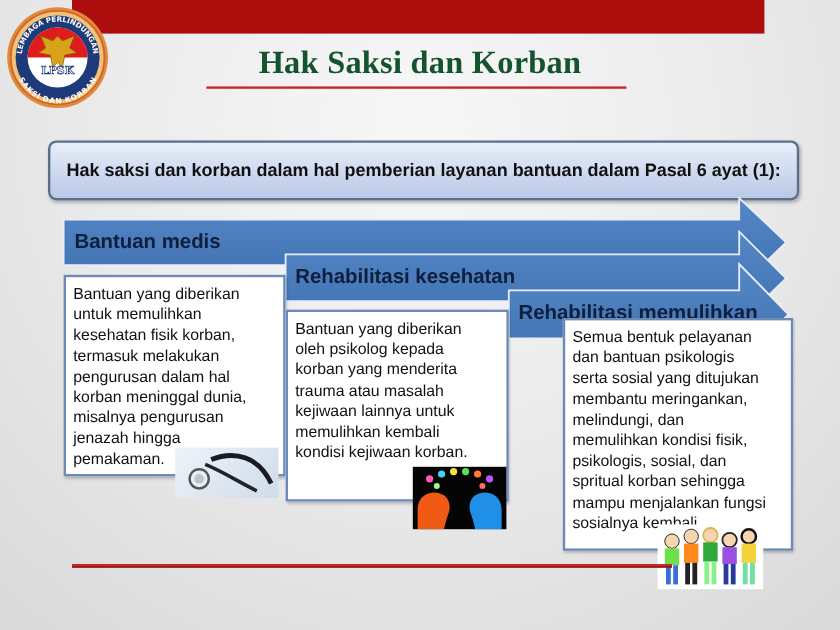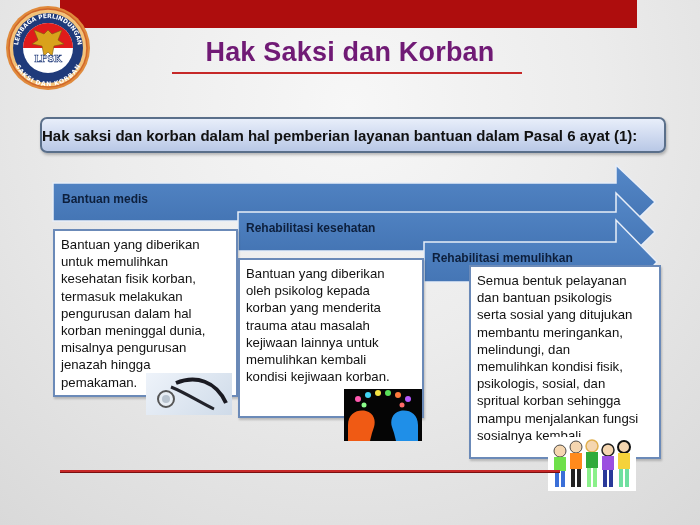--- a/index.html
+++ b/index.html
@@ -13,38 +13,38 @@
     }
     .top-bar {
       position: absolute; left: 60px; top: 0; width: 577px; height: 28px;
       background: #ae0d0d;
     }
     .logo {
       position: absolute; left: 4px; top: 4px; width: 88px; height: 88px;
     }
     .title {
       position: absolute; left: 160px; top: 37px; width: 380px; text-align: center;
-      font-family: Liberation Sans, sans-serif; font-weight: bold; font-size: 27px;
-      color: #701a75; letter-spacing: 0.2px;
+      font-family: Liberation Serif, serif; font-weight: bold; font-size: 27px;
+      color: #14532d; letter-spacing: 0.2px;
     }
     .title-line {
       position: absolute; left: 172px; top: 72px; width: 350px; height: 2px; background: #c62828;
     }
     .subtitle-box {
-      position: absolute; left: 40px; top: 117px; width: 626px; height: 36px;
+      position: absolute; left: 40px; top: 117px; width: 626px; height: 50px;
       border: 2px solid #5a6f8a; border-radius: 7px;
       background: linear-gradient(#e8eefa, #b9c8e6);
-      display: flex; align-items: center; justify-content: flex-start;
+      display: flex; align-items: center; justify-content: center;
       font-family: "Liberation Sans", sans-serif; font-size: 15px; font-weight: bold; color: #111;
       box-shadow: 1px 2px 3px rgba(0,0,0,0.25);
     }
     .arrow-svg { position: absolute; left: 0; top: 0; }
     .hdr {
       position: absolute; font-family: "Liberation Sans", sans-serif; font-weight: bold;
-      font-size: 12px; color: #0d1f3c;
+      font-size: 17px; color: #0d1f3c;
     }
     .card {
       position: absolute; background: #fff; border: 2px solid #6b8ab8;
       font-family: "Liberation Sans", sans-serif; font-size: 13.2px; line-height: 17.2px; color: #111;
       padding: 5px 6px;
       box-shadow: 1px 2px 2px rgba(0,0,0,0.2);
     }
     .card-text { white-space: pre-line; }
     .img { position: absolute; }
     .bottom-line {

